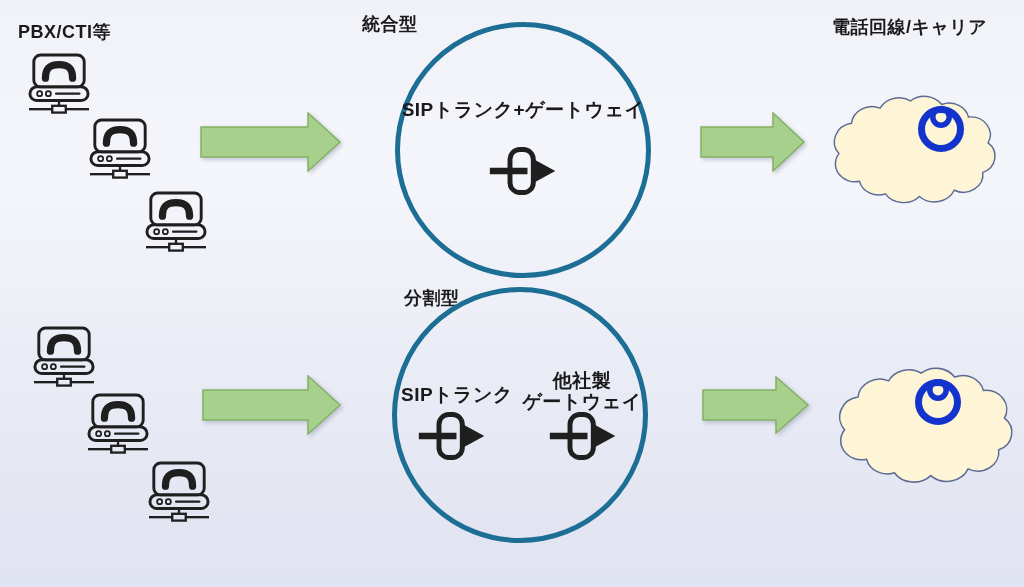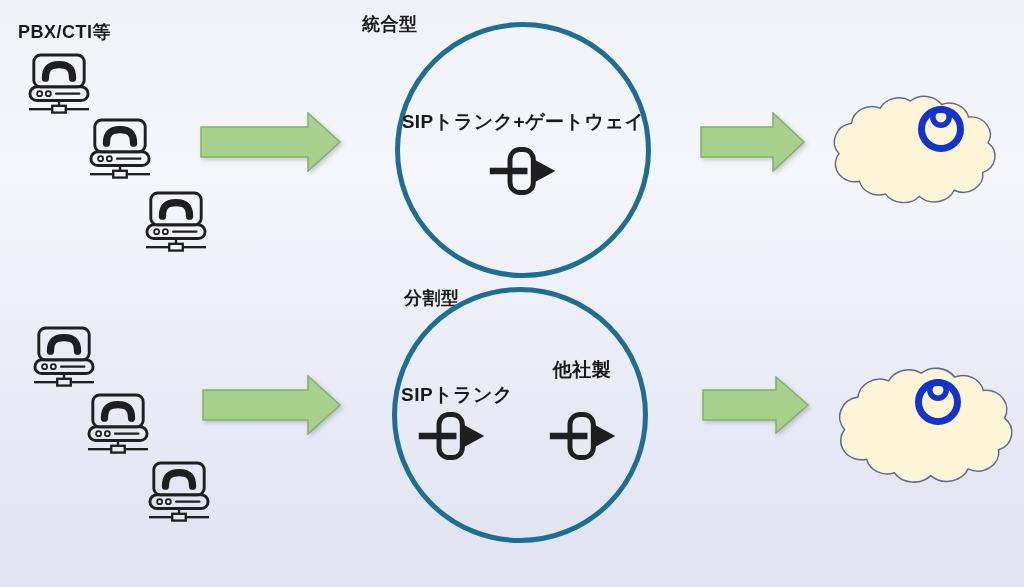--- a/index.html
+++ b/index.html
@@ -39,20 +39,21 @@
   .ink{stroke:var(--c-icon_black);fill:none;}
   .ink-fill{fill:var(--c-icon_black);stroke:none;}
 </style>
 </head>
 <body>
 
 <div class="canvas">
 
   <div class="lbl" style="left:18px;top:12px;margin-top:8px;">PBX/CTI等</div>
   <div class="lbl" style="left:362px;top:12px;">統合型</div>
+  <div class="lbl" style="left:832px;top:15px;">電話回線/キャリア</div>
   <div class="lbl" style="left:373px;top:286px;margin-left:31px;">分割型</div>
 
   <svg width="0" height="0" style="position:absolute" aria-hidden="true">
     <defs>
       <g id="phone-terminal">
         <rect class="ink" x="8" y="2" width="52" height="33" rx="7" stroke-width="3"></rect>
         <path class="ink" d="M20 26 C20 14 26 12 34 12 C42 12 48 14 48 26" stroke-width="7.5" stroke-linecap="round"></path>
         <rect class="ink" x="4" y="35" width="60" height="14" rx="7" stroke-width="3"></rect>
         <circle class="ink" cx="14" cy="42" r="2.6" stroke-width="1.8"></circle>
         <circle class="ink" cx="23" cy="42" r="2.6" stroke-width="1.8"></circle>
@@ -105,29 +106,30 @@
     <polygon class="arrow-shape" points="1,15 73,15 73,1 104,30 73,59 73,45 1,45"></polygon>
   </svg>
   <svg class="abs arrow-svg" style="left:202px;top:375px;" width="140" height="60" viewBox="0 0 140 60">
     <polygon class="arrow-shape" points="1,15 106,15 106,1 138,30 106,59 106,45 1,45"></polygon>
   </svg>
   <svg class="abs arrow-svg" style="left:702px;top:376px;" width="108" height="58" viewBox="0 0 108 58">
     <polygon class="arrow-shape" points="1,14 74,14 74,1 106,29 74,57 74,44 1,44"></polygon>
   </svg>
 
   <div class="circle" style="left:395px;top:22px;"></div>
-  <div class="circle-text" style="left:400px;top:111px;width:246px;">SIPトランク+ゲートウェイ</div>
+  <div class="circle-text" style="left:400px;top:99px;width:246px;">SIPトランク+ゲートウェイ</div>
   <svg class="abs" style="left:488px;top:145px;" width="70" height="52" viewBox="0 0 78 58">
       <use href="#gateway"></use>
     </svg>
 
   <div class="circle" style="left:392px;top:287px;"></div>
   <div class="circle-text" style="left:394px;top:384px;width:126px;">SIPトランク</div>
-  <div class="circle-text" style="left:512px;top:361px;width:140px;font-family:Liberation Mono, monospace;">
+  <div class="circle-text" style="left:512px;top:370px;width:140px;">
     <div>他社製</div>
+    <div>ゲートウェイ</div>
   </div>
   <svg class="abs" style="left:417px;top:410px;" width="70" height="52" viewBox="0 0 78 58">
       <use href="#gateway"></use>
     </svg>
   <svg class="abs" style="left:548px;top:410px;" width="70" height="52" viewBox="0 0 78 58">
       <use href="#gateway"></use>
     </svg>
 
   <svg class="abs" style="left:824px;top:84px;" width="180" height="125" viewBox="0 0 200 140">
     <path class="cloud-path" d="M16 78 A23 21 0 0 1 30 44 A23 21 0 0 1 62 27 A24 22 0 0 1 96 19 A24 22 0 0 1 131 23 A22 20 0 0 1 161 37 A22 20 0 0 1 183 66 A20 19 0 0 1 177 99 A22 20 0 0 1 145 119 A24 21 0 0 1 106 126 A24 21 0 0 1 68 123 A22 20 0 0 1 39 109 A22 20 0 0 1 16 78 Z"></path>

